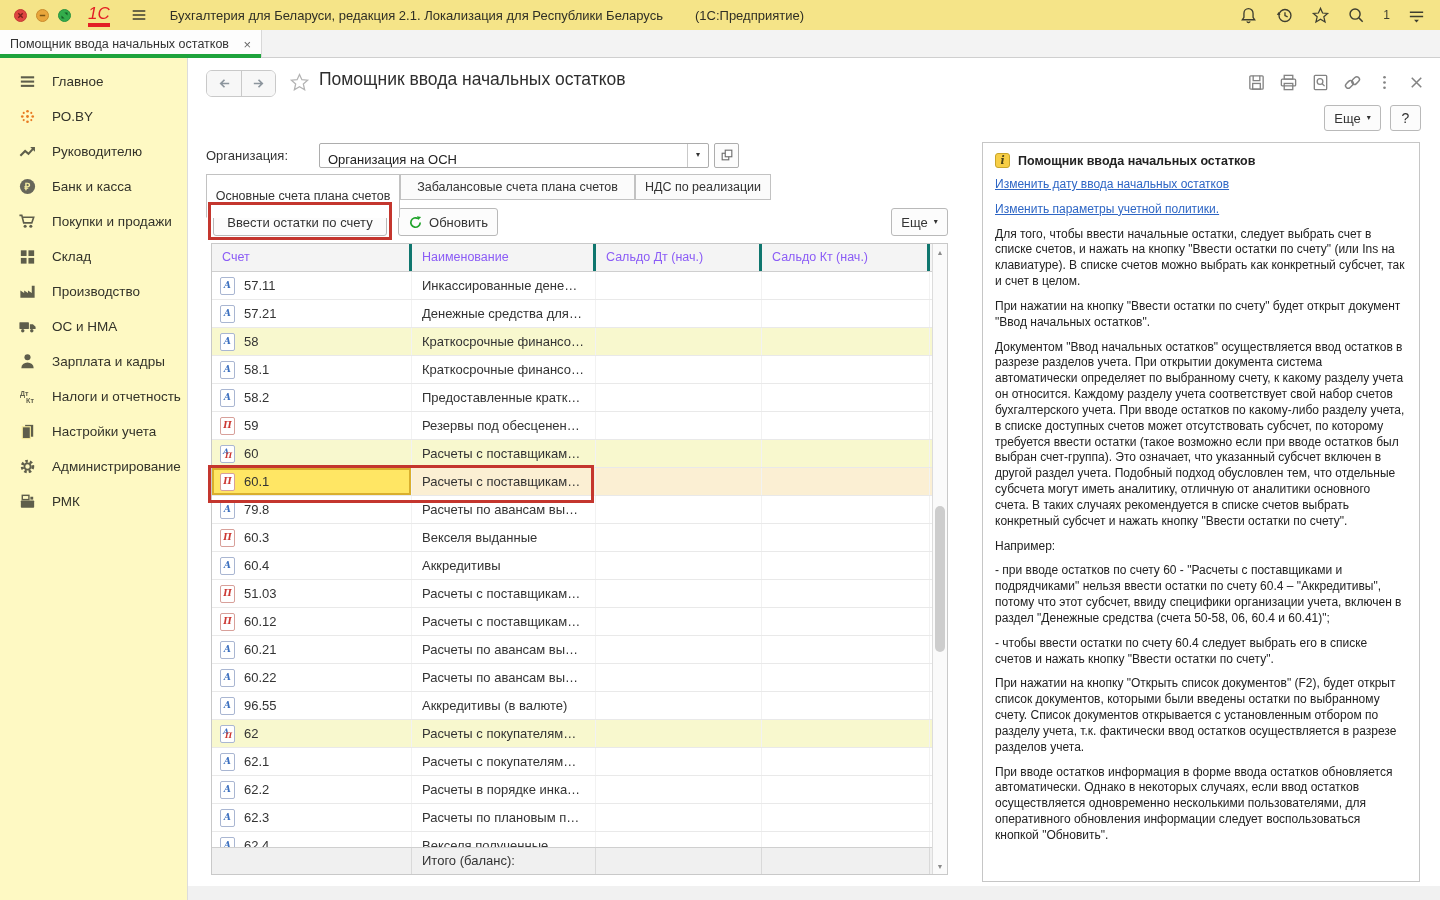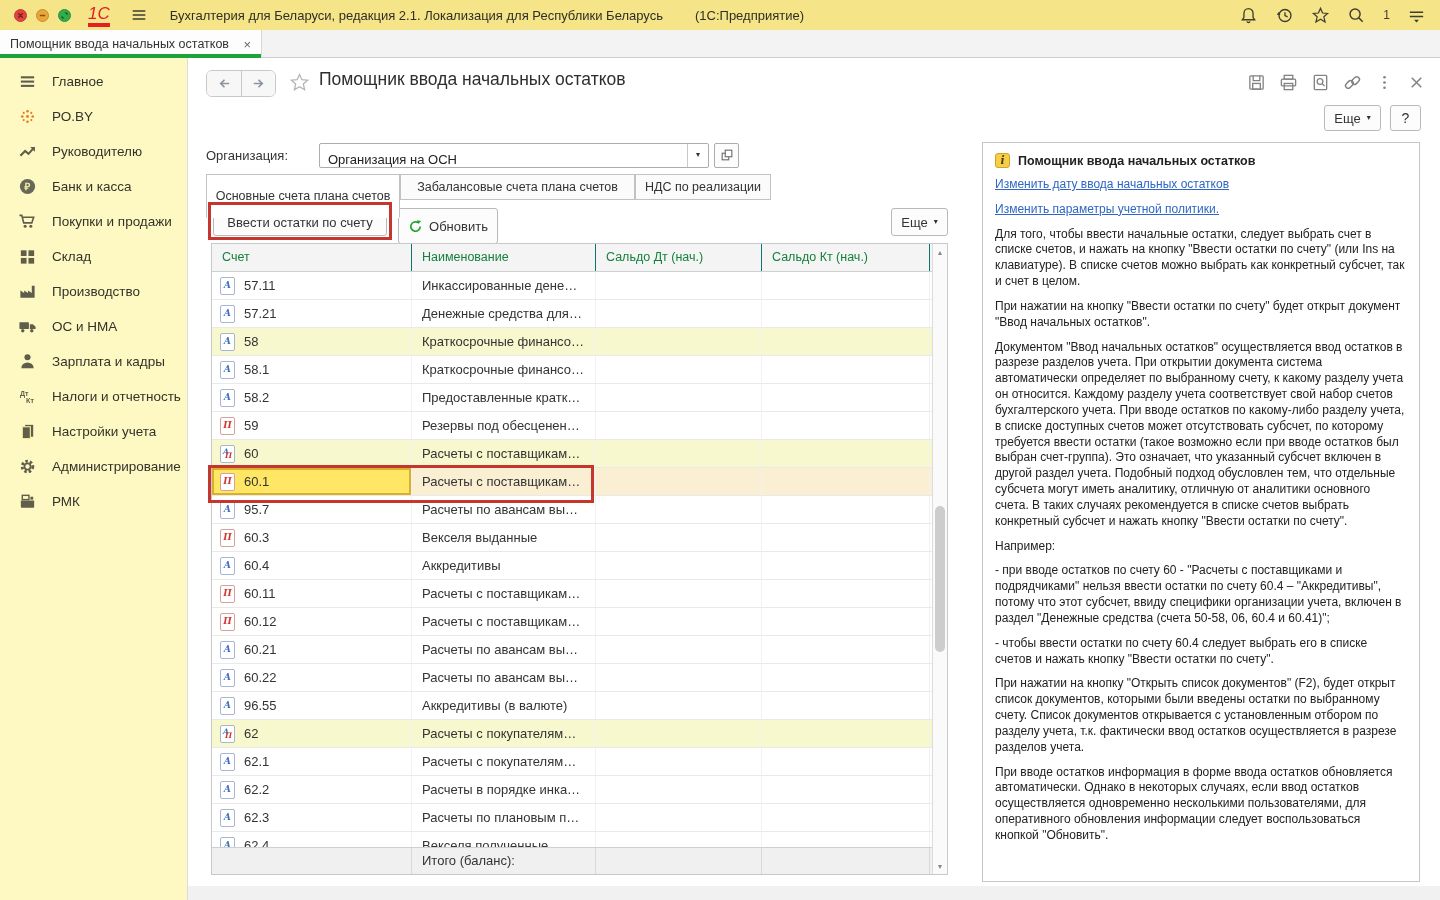--- a/index.html
+++ b/index.html
@@ -62,28 +62,28 @@
   #page-tabs { position:absolute; left:18px; top:116px; height:27px; }
   .ptab { position:absolute; top:0; height:26px; border:1px solid #C2C2C2; background:#FBFBFB; display:flex; align-items:center;
           justify-content:center; font-size:12.5px; color:#333; padding:0 12px; cursor:pointer; white-space:nowrap; }
   .ptab.active { background:#fff; border-bottom-color:#fff; height:44px; z-index:2; }
   #ptab-0 { left:0; width:194px; }
   #ptab-1 { left:194px; width:235px; }
   #ptab-2 { left:429px; width:136px; }
 
   #toolbar { position:absolute; left:0; top:148px; width:763px; height:38px; }
   #btn-enter { position:absolute; left:25px; top:2px; width:174px; height:28px; }
-  #btn-refresh { position:absolute; left:210px; top:2px; width:100px; height:36px; }
+  #btn-refresh { position:absolute; left:210px; top:2px; width:100px; height:28px; }
   #btn-more-tbl { position:absolute; left:703px; top:2px; width:57px; height:28px; }
 
   
   #tablewrap { position:absolute; left:23px; top:185px; width:737px; height:632px; border:1px solid #C9C9C9; background:#fff; }
   .tgrid { display:grid; grid-template-columns:200px 184px 166px 168px; }
   #thead { position:absolute; left:0; top:0; width:721px; height:28px; background:#F4F4F4; border-bottom:1px solid #CFCFCF; }
-  #thead .hcell { font-size:12.5px; color:#15803d; line-height:27px; padding-left:10px; border-right:1px solid #0f766e; white-space:nowrap; overflow:hidden; }
+  #thead .hcell { font-size:12.5px; color:#8b5cf6; line-height:27px; padding-left:10px; border-right:3px solid #0f766e; white-space:nowrap; overflow:hidden; }
   #tbody { position:absolute; left:0; top:28px; width:721px; height:577px; overflow:hidden; }
   .trow { height:28px; border-bottom:1px solid #E9E9E9; cursor:pointer; }
   .tcell { line-height:27px; white-space:nowrap; overflow:hidden; border-right:1px solid #F2F2F2; padding-left:10px; font-size:13px; color:#333; }
   .c-account { display:flex; align-items:center; gap:9px; padding-left:8px; }
   .row-hl { background:#F8F8CE; }
   .row-sel { background:#FBEFD3; }
   .row-sel .c-account { background:#FFE664; box-shadow:inset 0 0 0 2px #D9AF2E; }
   .acct-icon { position:relative; width:15px; height:18px; border:1px solid #A9B6D2; border-radius:2px; background:#fff; flex:0 0 15px;
                display:inline-flex; align-items:center; justify-content:center; font-family:"DejaVu Serif", serif; }
   .acct-icon i { font-style:italic; font-weight:bold; font-size:9px; line-height:1; }
@@ -572,21 +572,21 @@
     <div class="tcell c-name">Расчеты с поставщикам…</div>
     <div class="tcell c-dt"></div>
     <div class="tcell c-kt"></div>
   </div>
 
   <div class="trow tgrid">
     <div class="tcell c-account">
       <span class="acct-icon t-A">
               <i class="la">А</i>
             </span>
-      <span class="acct-num">95.7</span>
+      <span class="acct-num">79.8</span>
     </div>
     <div class="tcell c-name">Расчеты по авансам вы…</div>
     <div class="tcell c-dt"></div>
     <div class="tcell c-kt"></div>
   </div>
 
   <div class="trow tgrid">
     <div class="tcell c-account">
       <span class="acct-icon t-P">
               <i class="lp">П</i>
@@ -608,21 +608,21 @@
     <div class="tcell c-name">Аккредитивы</div>
     <div class="tcell c-dt"></div>
     <div class="tcell c-kt"></div>
   </div>
 
   <div class="trow tgrid">
     <div class="tcell c-account">
       <span class="acct-icon t-P">
               <i class="lp">П</i>
             </span>
-      <span class="acct-num">60.11</span>
+      <span class="acct-num">51.03</span>
     </div>
     <div class="tcell c-name">Расчеты с поставщикам…</div>
     <div class="tcell c-dt"></div>
     <div class="tcell c-kt"></div>
   </div>
 
   <div class="trow tgrid">
     <div class="tcell c-account">
       <span class="acct-icon t-P">
               <i class="lp">П</i>

